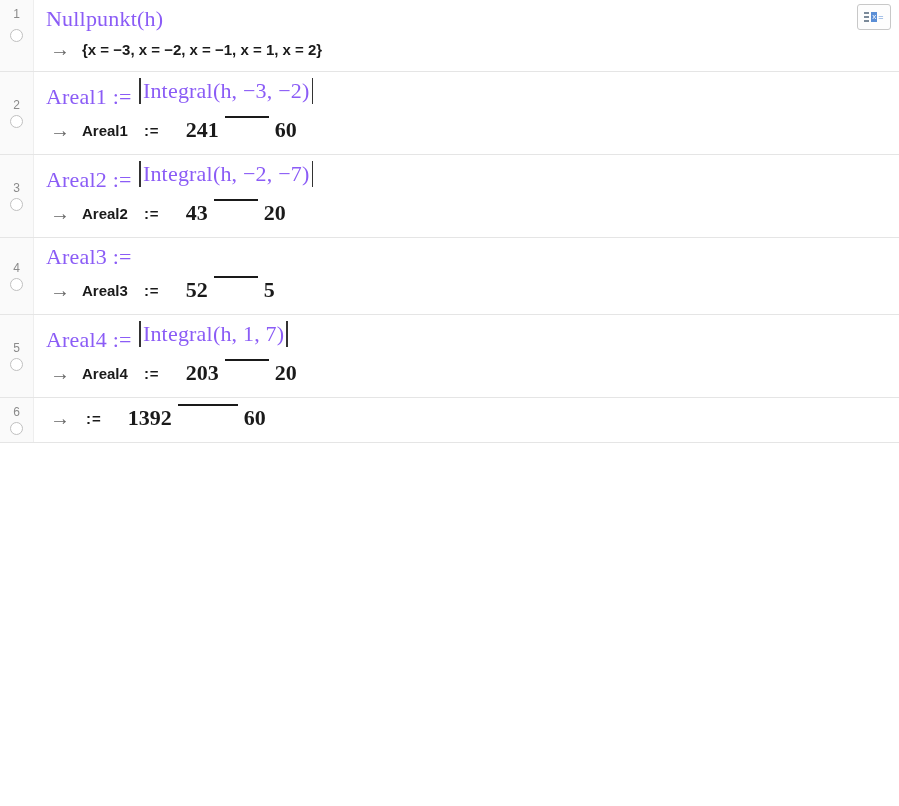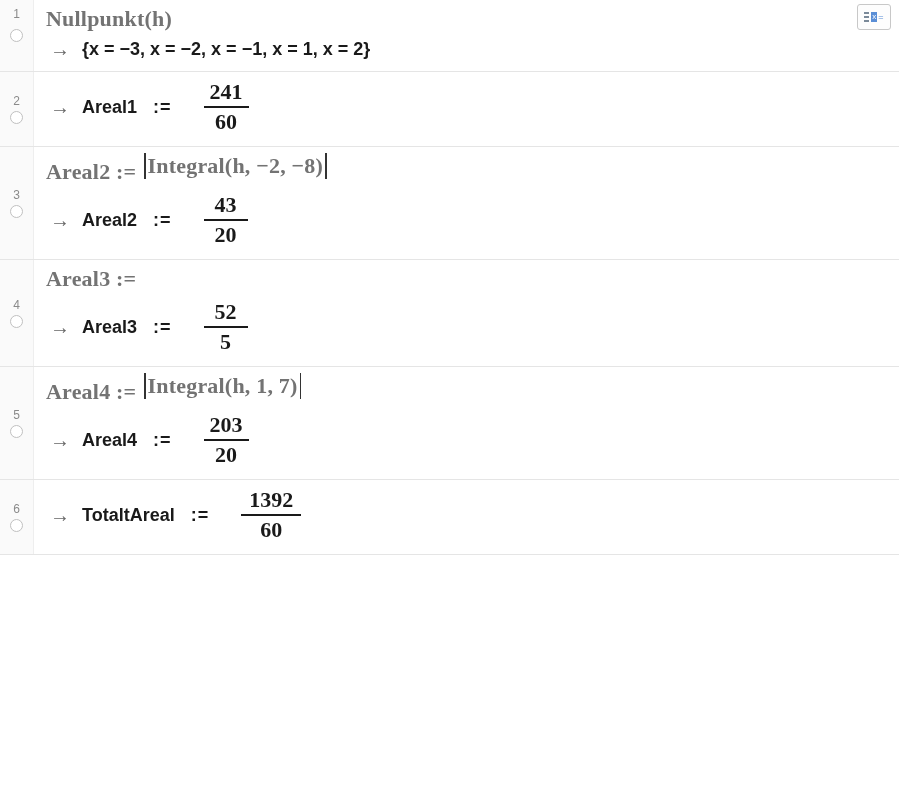--- a/index.html
+++ b/index.html
@@ -74,22 +74,22 @@
     }
     .gutter.single .num { position: absolute; top: 8px; }
     .gutter.single .radio { }
     .cell {
       flex: 1;
       padding: 6px 12px 10px 12px;
     }
     .input-line {
       font-family: "Cambria Math", "Segoe UI", serif;
       font-size: 22px;
-      color: #737373;
-      font-weight: 700;
+      color: #8b5cf6;
+      font-weight: 400;
       letter-spacing: 0.2px;
       margin-bottom: 6px;
     }
     .output-line {
       display: flex;
       align-items: center;
       gap: 12px;
       font-family: "Cambria Math", "Segoe UI", serif;
       font-size: 22px;
       font-weight: 700;
@@ -109,42 +109,42 @@
     }
     .bars-abs::before, .bars-abs::after {
       content: "";
       width: 1.5px;
       height: 26px;
       background: #333;
       margin: 0 2px;
     }
     .frac {
       display: inline-flex;
-      flex-direction: column;
+      flex-direction: row;
       align-items: center;
       line-height: 1;
       vertical-align: middle;
-      margin: 0 16px;
+      margin: 0 4px;
     }
     .frac .num-f, .frac .den-f {
       padding: 3px 6px;
       font-weight: 700;
       font-size: 22px;
     }
     .frac .bar-f {
       height: 2px;
       background: #1a1a1a;
       align-self: stretch;
       min-width: 44px;
     }
     .frac-wide .bar-f { min-width: 60px; }
     .sans-bold {
       font-family: "Segoe UI", Arial, sans-serif;
       font-weight: 700;
-      font-size: 18px;
+      font-size: 15px;
     }
   </style>
 </head>
 <body>
 
 <div class="toolbar-btn">
   <div class="bars">
     <div></div>
       <div></div>
       <div></div>
@@ -170,20 +170,26 @@
       </div>
     </div>
   </div>
 
   <div class="cas-row">
     <div class="gutter">
       <span class="num">2</span>
       <span class="radio"></span>
     </div>
     <div class="cell">
+      <div class="input-line math">
+        <span>Areal1 := </span>
+        <span class="bars-abs">
+            <span>Integral(h, −3, −2)</span>
+          </span>
+      </div>
       <div class="output-line">
         <span class="arrow">→</span>
         <span class="sans-bold">Areal1</span>
         <span class="sans-bold assign">:=</span>
         <span class="frac">
           <span class="num-f">241</span>
           <span class="bar-f"></span>
           <span class="den-f">60</span>
         </span>
       </div>
@@ -192,21 +198,21 @@
 
   <div class="cas-row">
     <div class="gutter">
       <span class="num">3</span>
       <span class="radio"></span>
     </div>
     <div class="cell">
       <div class="input-line math">
         <span>Areal2 := </span>
         <span class="bars-abs">
-            <span>Integral(h, −2, −8)</span>
+            <span>Integral(h, −2, −7)</span>
           </span>
       </div>
       <div class="output-line">
         <span class="arrow">→</span>
         <span class="sans-bold">Areal2</span>
         <span class="sans-bold assign">:=</span>
         <span class="frac">
           <span class="num-f">43</span>
           <span class="bar-f"></span>
           <span class="den-f">20</span>
@@ -263,21 +269,20 @@
   </div>
 
   <div class="cas-row">
     <div class="gutter">
       <span class="num">6</span>
       <span class="radio"></span>
     </div>
     <div class="cell">
       <div class="output-line">
         <span class="arrow">→</span>
-        <span class="sans-bold">TotaltAreal</span>
         <span class="sans-bold assign">:=</span>
         <span class="frac frac-wide">
           <span class="num-f">1392</span>
           <span class="bar-f"></span>
           <span class="den-f">60</span>
         </span>
       </div>
     </div>
   </div>
 

